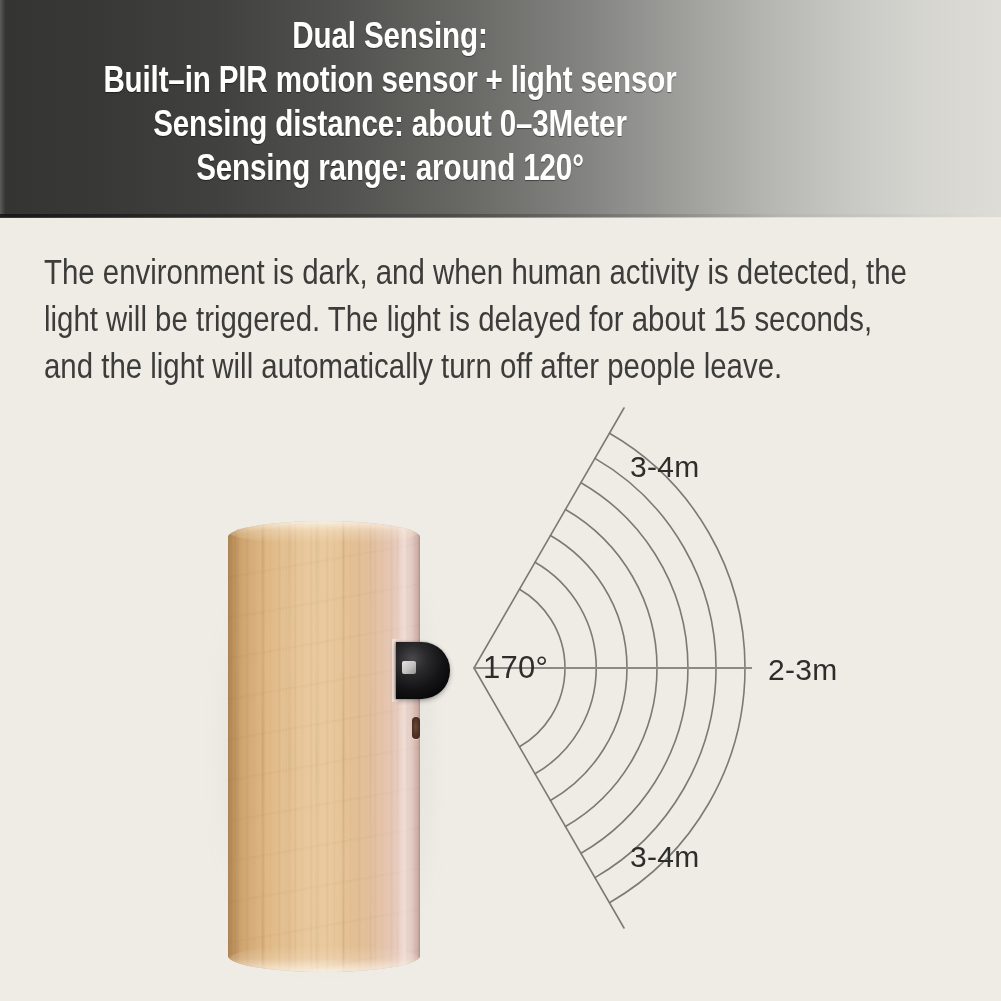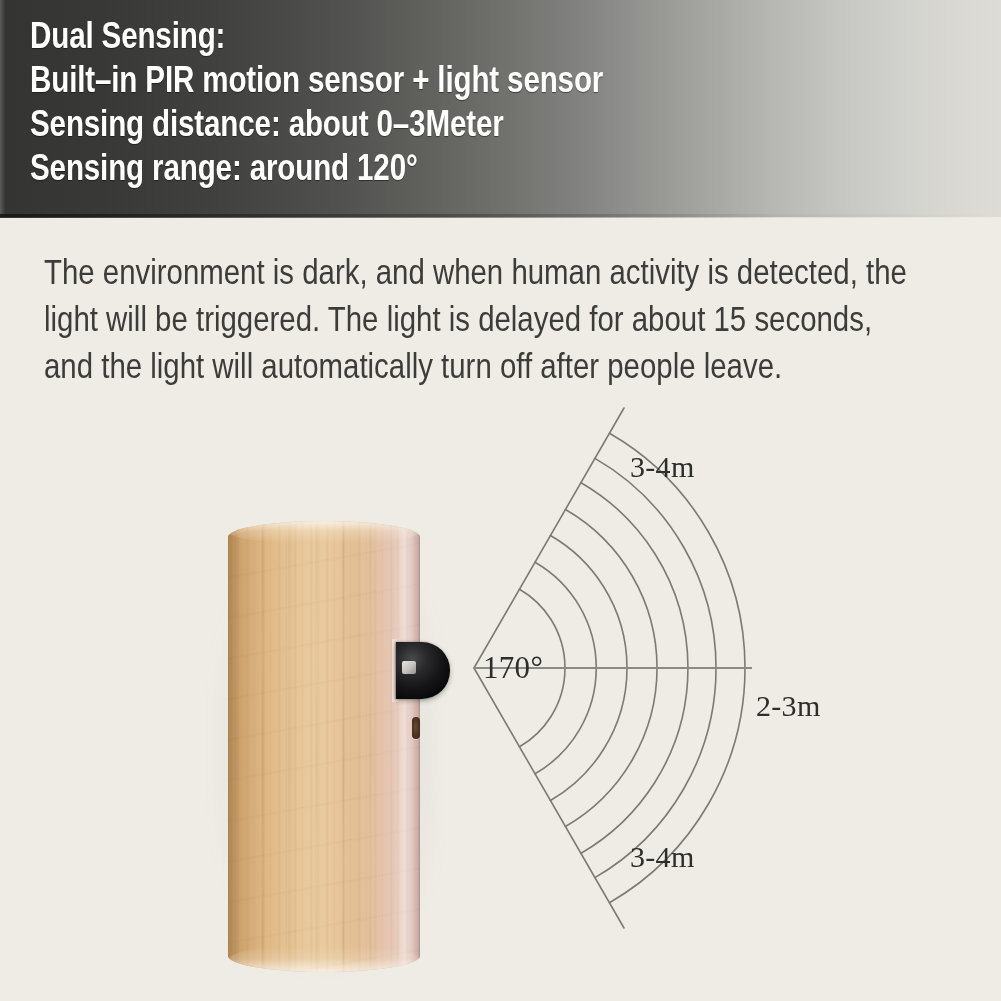--- a/index.html
+++ b/index.html
@@ -29,20 +29,21 @@
         #383836 10%,
         #414140 22%,
         #51514f 34%,
         #676763 46%,
         #828280 58%,
         #9e9e9b 68%,
         #b6b6b2 77%,
         #c8c8c4 85%,
         #d5d5d0 92%,
         #dedcd6 100%);
+    text-align: center;
   }
   #header-left-strip {
     position: absolute;
     left: 0;
     top: 0;
     width: 5px;
     height: 217px;
     background: linear-gradient(to right, #6a6a66 0%, #4a4a47 60%, #3a3a38 100%);
     opacity: .75;
   }
@@ -254,26 +255,26 @@
     left: 440px;
     top: 380px;
     width: 420px;
     height: 580px;
   }
   #fan-diagram svg { display: block; }
   .fan-label {
     position: absolute;
     color: #2d2d2b;
     font-size: 30px;
-    font-family: Liberation Serif, serif;
+    font-family: Liberation Sans, sans-serif;
     letter-spacing: .3px;
     white-space: nowrap;
   }
   #label-top    { left: 190px; top: 70px; }
-  #label-right  { left: 316px; top: 273px; margin-top: 36px; }
+  #label-right  { left: 328px; top: 273px; }
   #label-bottom { left: 190px; top: 460px; }
   #label-angle  { left: 43px;  top: 270px; font-size: 31px; }
 </style>
 </head>
 <body>
 
 <div id="page">
 
   <div id="header-band">
     <div id="header-left-strip"></div>

